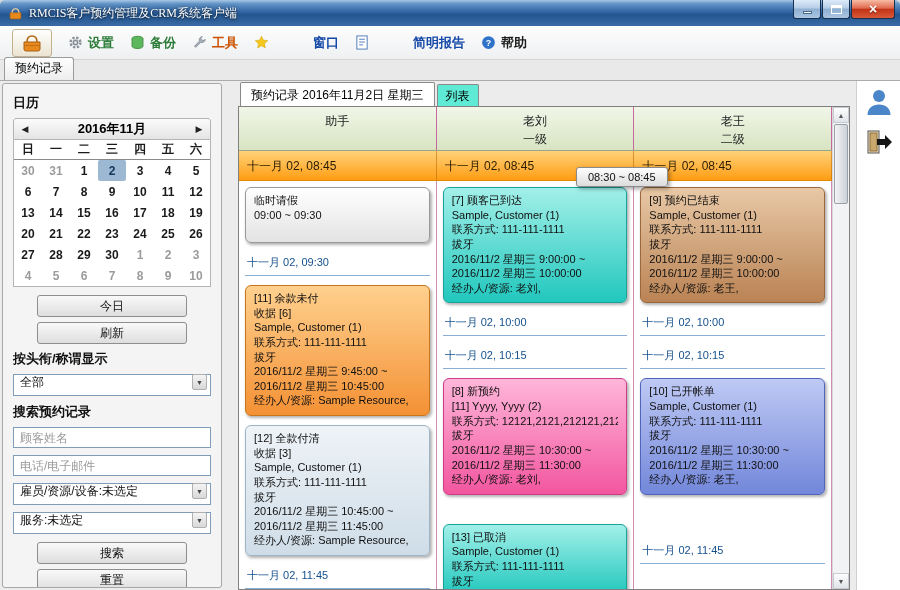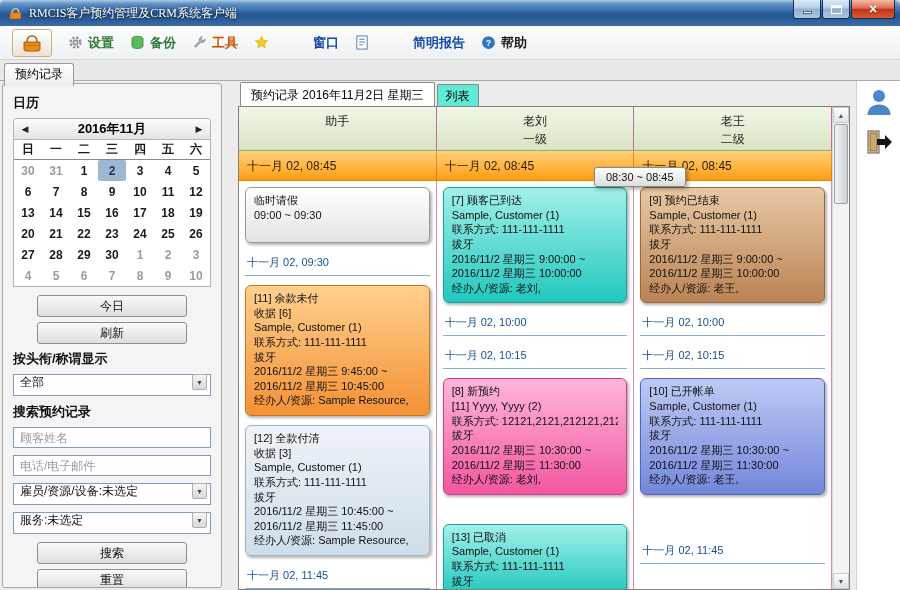--- a/index.html
+++ b/index.html
@@ -26,21 +26,21 @@
   
   .menubar{height:34px;display:flex;align-items:center;gap:16px;padding:0 12px;
     background:linear-gradient(#fdfdfd,#eef0f2);border-bottom:1px solid #d5d5d5;}
   .app-home{width:40px;height:28px;border:1px solid #c2b190;border-radius:3px;
     background:linear-gradient(#ffffff,#ece4d2);display:flex;align-items:center;justify-content:center;cursor:pointer;}
   .menu-item{display:flex;align-items:center;gap:5px;font-size:13px;font-weight:bold;cursor:pointer;}
   .c-green{color:#2e7d3a;} .c-orange{color:#cc5200;} .c-blue{color:#1549a8;gap:44px;} .c-black{color:#1c1c1c;}
   
   .tabstrip{height:21px;background:#e9e9e9;border-bottom:1px solid #ababab;display:flex;align-items:flex-end;padding-left:4px;}
   .tab{background:linear-gradient(#fefefe,#ededed);border:1px solid #9a9a9a;border-bottom:none;
-    border-radius:3px 3px 0 0;padding:2px 10px 3px;font-size:12px;position:relative;top:6px;cursor:pointer;}
+    border-radius:3px 3px 0 0;padding:2px 10px 3px;font-size:12px;position:relative;top:0;cursor:pointer;}
   
   .content{display:flex;height:509px;}
   
   .sidebar{flex:none;width:220px;margin:2px 4px 2px 2px;background:#f4f4f4;border:1px solid #a8a8a8;
     border-radius:3px;padding:4px 10px;overflow:hidden;}
   .side-label{font-size:13px;font-weight:bold;color:#111;margin:6px 0 6px 0;}
   .calendar{background:#fff;}
   .cal-header{display:flex;align-items:center;height:22px;border:1px solid #b4b4b4;border-radius:3px 3px 0 0;
     background:linear-gradient(#fbfbfb,#e4e4e4);font-size:13px;font-weight:bold;}
   .cal-nav{width:22px;text-align:center;font-size:9px;cursor:pointer;color:#222;}
@@ -83,21 +83,21 @@
     color:#101010;box-shadow:1.5px 2px 3px rgba(0,0,0,.3);cursor:pointer;overflow:hidden;}
   .appt-line{white-space:nowrap;overflow:hidden;}
   .blk-white{background:linear-gradient(#ffffff,#e3e3e3);border-color:#999;}
   .blk-orange{background:linear-gradient(#ffd08e,#f49135);border-color:#c8761a;}
   .blk-steel{background:linear-gradient(#eef3f7,#cfdde8);border-color:#9fb4c4;}
   .blk-teal{background:linear-gradient(#a2f0e9,#21c7bd);border-color:#17a39b;}
   .blk-pink{background:linear-gradient(#ffb6da,#f2569f);border-color:#cc3d85;}
   .blk-tan{background:linear-gradient(#e8c8a6,#ba8354);border-color:#9a683b;}
   .blk-blue{background:linear-gradient(#bec9f4,#7387da);border-color:#5064bb;}
   .time-row{font-size:11px;color:#15508c;padding:3px 0 5px 2px;border-bottom:1px solid #88aed6;margin-bottom:9px;cursor:pointer;}
-  .tooltip{position:absolute;top:60px;left:355px;z-index:6;background:linear-gradient(#ffffff,#dcdcdc);
+  .tooltip{position:absolute;top:60px;left:337px;z-index:6;background:linear-gradient(#ffffff,#dcdcdc);
     border:1px solid #8a8a8a;border-radius:3px;padding:3px 11px;font-size:11px;color:#111;
     box-shadow:2px 2px 4px rgba(0,0,0,.35);}
   .vscroll{position:absolute;right:0;top:0;bottom:0;width:17px;background:#f2f3f5;border-left:1px solid #d9d9d9;z-index:5;}
   .sb-arrow{position:absolute;left:0;right:0;height:16px;display:flex;align-items:center;justify-content:center;
     font-size:7px;color:#555;background:linear-gradient(#fdfdfd,#dfe3e8);border:1px solid #c8ccd2;cursor:pointer;}
   .sb-up{top:0;} .sb-down{bottom:0;}
   .sb-thumb{position:absolute;top:17px;height:80px;left:1px;right:1px;border:1px solid #98a0aa;border-radius:2px;
     background:linear-gradient(90deg,#f4f4f4,#ccd1d7);cursor:pointer;}
   
   .rail{flex:none;width:44px;background:#fff;border-left:1px solid #cfcfcf;display:flex;flex-direction:column;

